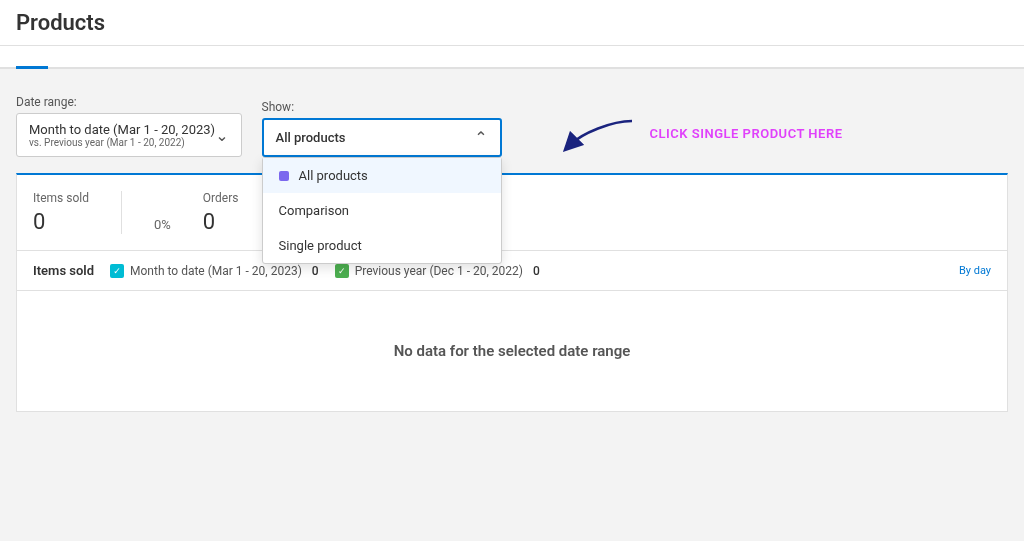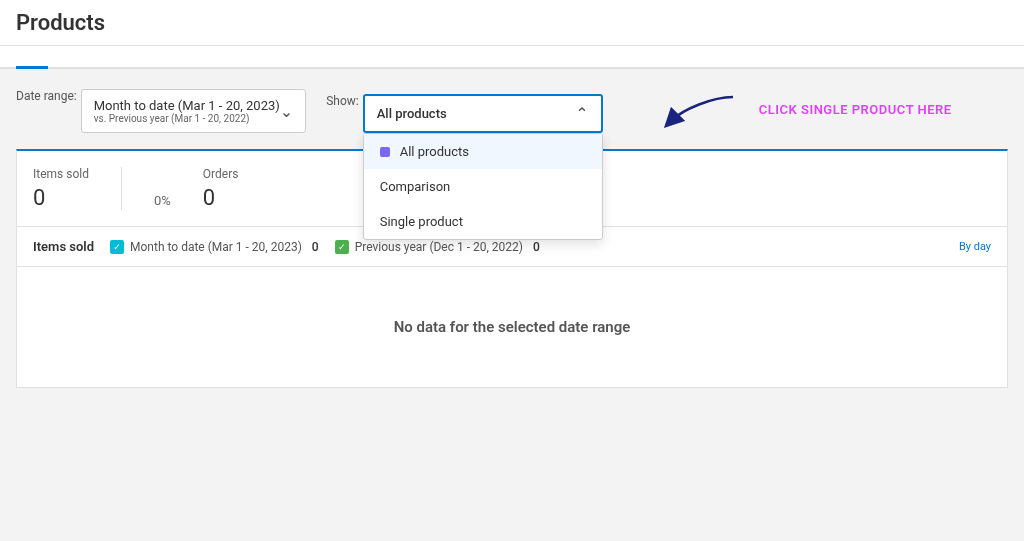--- a/index.html
+++ b/index.html
@@ -56,22 +56,23 @@
 
     .filter-row {
       display: flex;
       align-items: flex-end;
       gap: 20px;
       margin-bottom: 16px;
     }
 
     .filter-group {
       display: flex;
-      flex-direction: row;
+      flex-direction: column;
       gap: 4px;
+      margin-top: 6px;
     }
 
     .filter-label {
       font-size: 12px;
       color: #555;
     }
 
     .date-dropdown {
       background: #fff;
       border: 1px solid #ccc;
@@ -159,21 +160,21 @@
       width: 10px;
       height: 10px;
       background: #7b68ee;
       border-radius: 2px;
       flex-shrink: 0;
     }
 
     .arrow-annotation {
       display: flex;
       align-items: center;
-      gap: 16px;
+      gap: 8px;
       margin-left: 40px;
       margin-bottom: 4px;
     }
 
     .arrow-svg {
       flex-shrink: 0;
     }
 
     .annotation-text {
       color: #e040fb;

